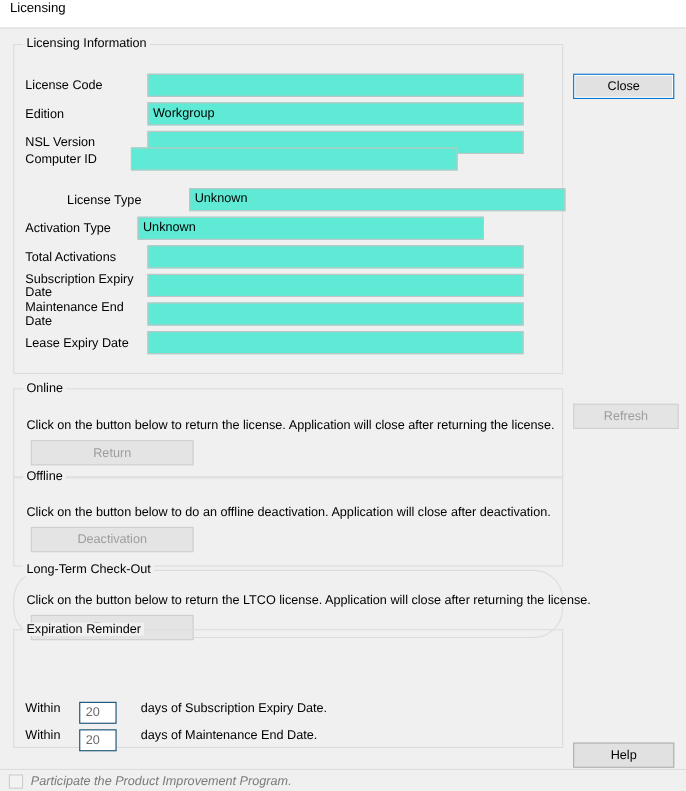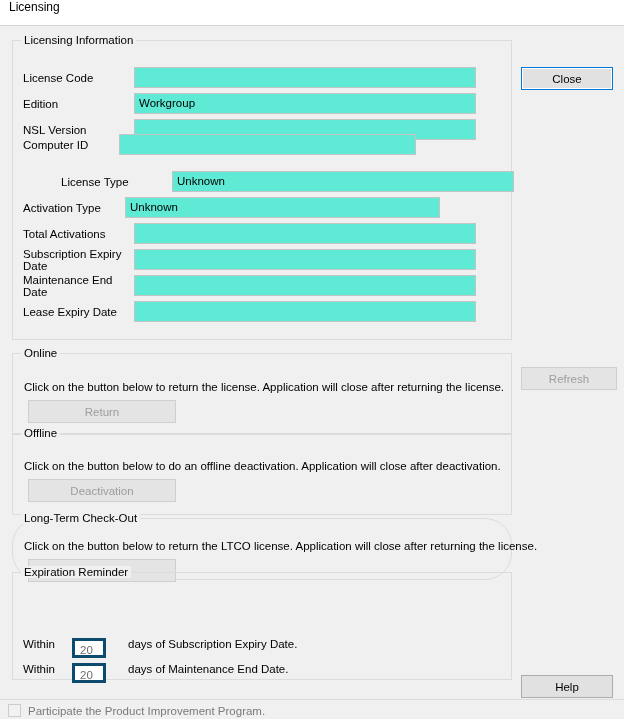--- a/index.html
+++ b/index.html
@@ -117,21 +117,21 @@
   }
   .within-label {
     width: 46px;
     padding-left: 11px;
     box-sizing: border-box;
   }
   .num-input {
     width: 34px;
     height: 20px;
     background: #ffffff;
-    border: 3px solid #0c4a6e;
+    border: 1px solid #0c4a6e;
     box-sizing: border-box;
     font-size: 11.5px;
     color: #6b6b6b;
     text-align: left;
     padding-left: 5px;
     line-height: 18px;
   }
   .after-text {
     padding-left: 8px;
   }
@@ -244,18 +244,18 @@
     <span class="within-label">Within</span>
     <div class="num-input">20</div>
     <span class="after-text">days of Maintenance End Date.</span>
   </div>
 
   <div class="btn primary" style="left:521px; top:41px; width:92px; height:23px;">Close</div>
   <div class="btn disabled" style="left:521px; top:341px; width:96px; height:23px;">Refresh</div>
   <div class="btn" style="left:521px; top:649px; width:92px; height:23px;">Help</div>
 
   <div class="hr-sep" style="top:673px;"></div>
-  <div class="check-row" style="left:8px; top:678px;">
+  <div class="check-row" style="left:8px; top:678px;font-style:italic;">
     <span class="checkbox"></span>
     <span>Participate the Product Improvement Program.</span>
   </div>
 
 </div>
 
 </body></html>

